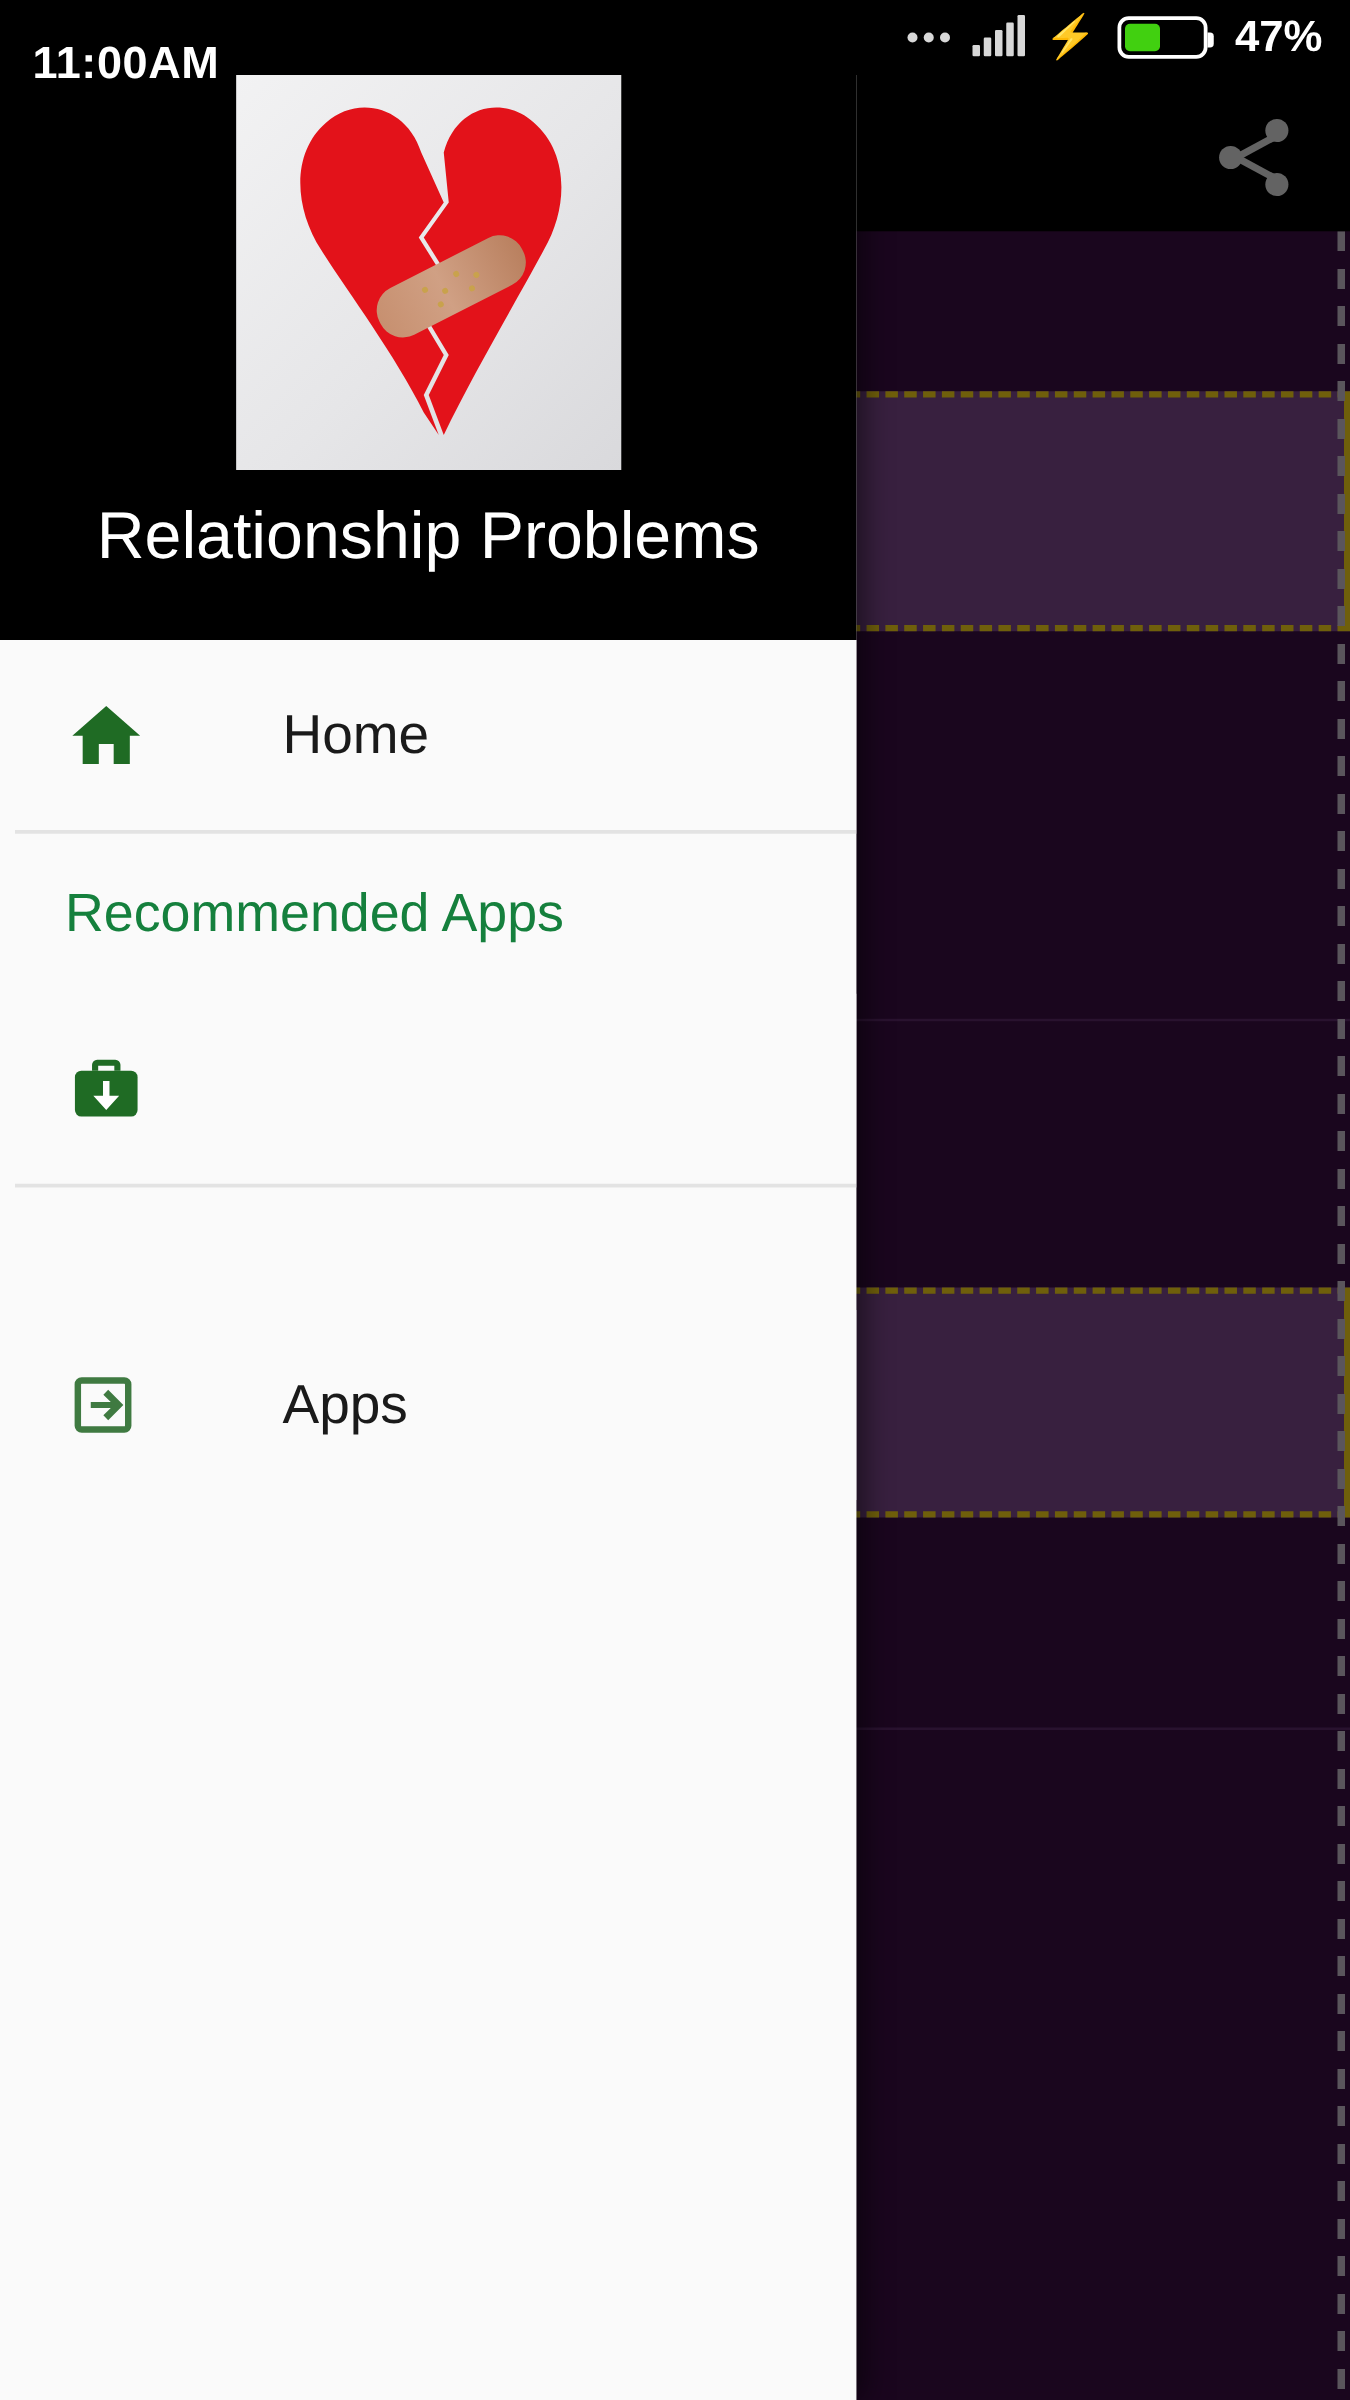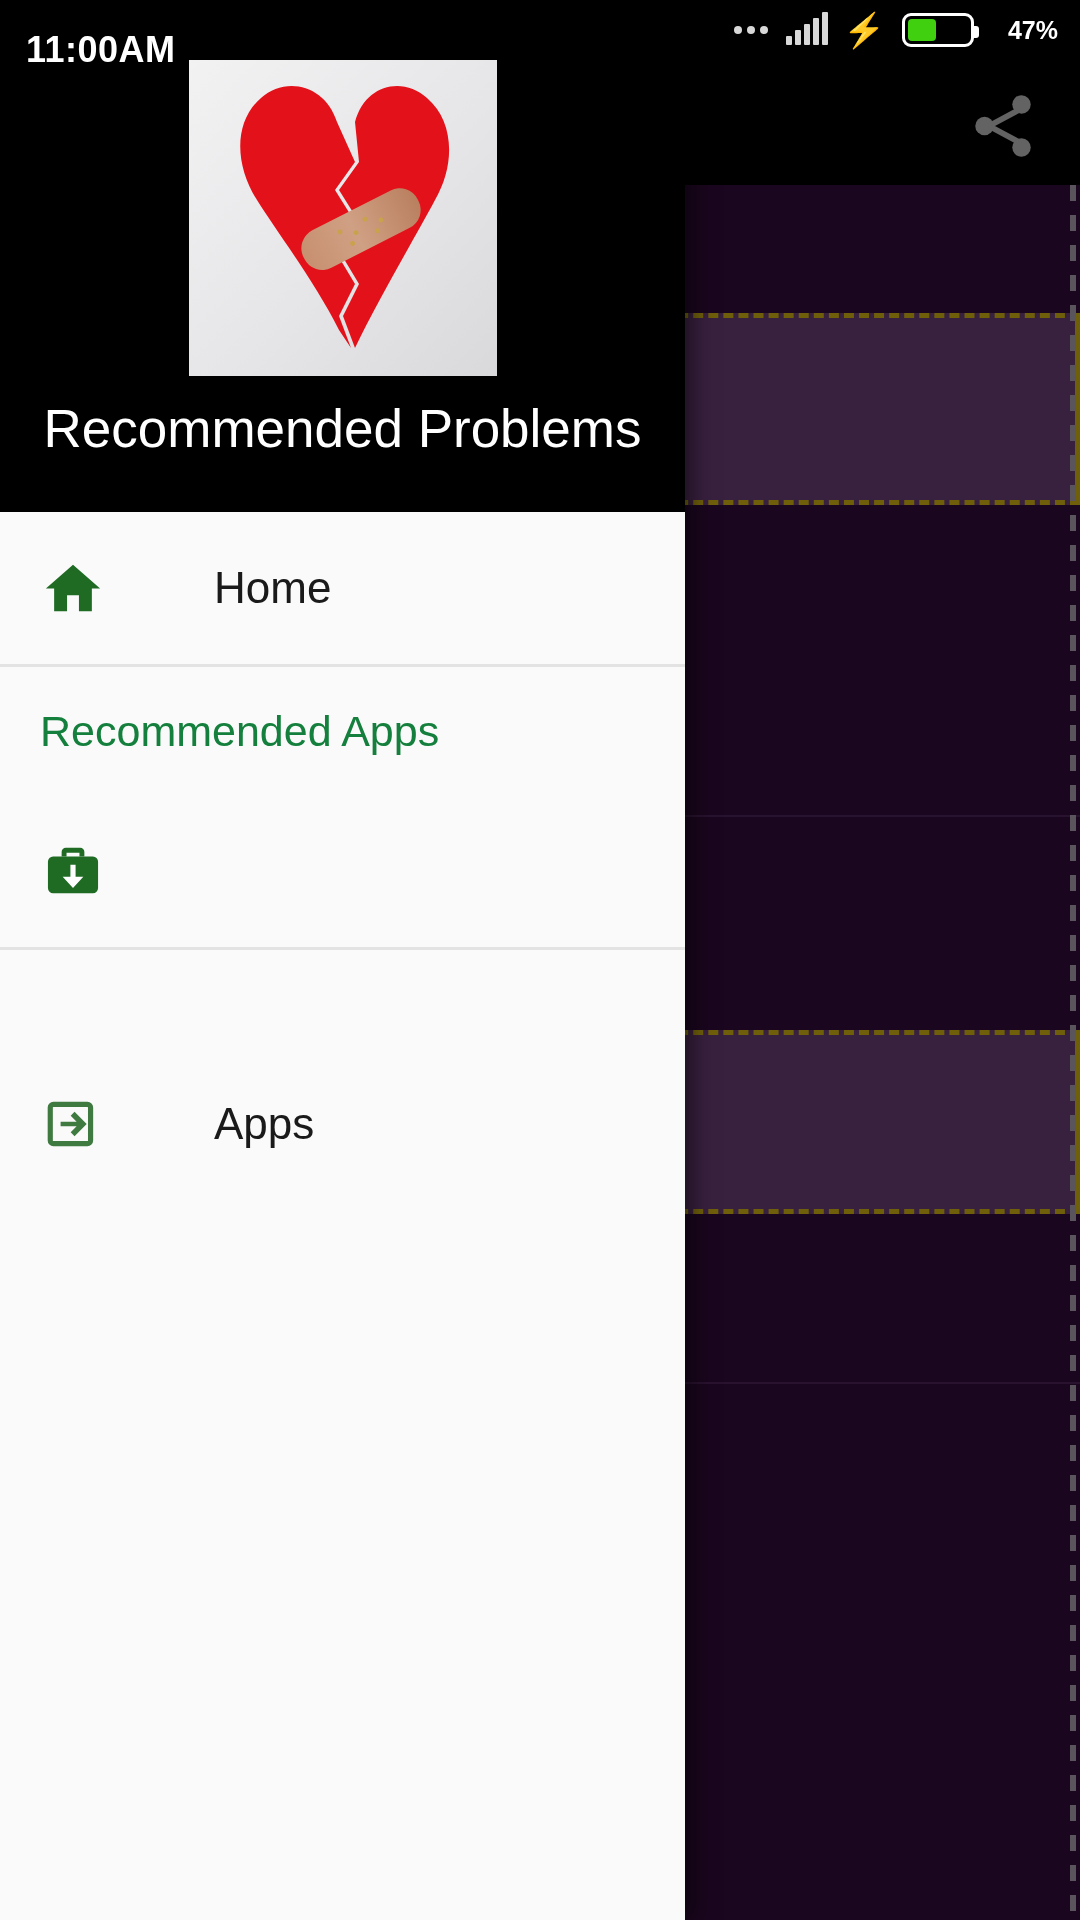--- a/index.html
+++ b/index.html
@@ -71,21 +71,21 @@
   }
   .drawer-logo{
     width:308px; height:318px; background:#e9e9ea; position:relative; overflow:hidden;
   }
   .drawer-logo svg{ width:100%; height:100%; display:block; }
   .drawer-title{
     color:#fff; font-size:53px; line-height:1; margin-top:26px;
     font-weight:400; white-space:nowrap;
   }
 
-  .drawer-body{ flex:1 1 auto; background:#fafafa; position:relative; }
+  .drawer-body{ flex:1 1 auto; background:#fafafa; position:relative;padding-left:12px; }
 
   .nav-item{
     height:152px; display:flex; align-items:center; padding-left:42px;
     background:#fafafa; cursor:pointer;
   }
   .nav-icon{ width:62px; height:62px; display:flex; align-items:center; justify-content:center; flex:0 0 62px; }
   .nav-icon svg{ width:100%; height:100%; display:block; }
   .nav-label{ font-size:44px; color:#1a1a1a; margin-left:110px; white-space:nowrap; }
 
   .divider{ height:3px; background:#e3e3e3; width:100%; }
@@ -117,21 +117,21 @@
   .sb-bolt{ color:#fff; font-size:34px; line-height:1; margin:0 2px; }
   .sb-batt{
     width:72px; height:34px; border:3px solid #fff; border-radius:9px;
     position:relative; display:flex; align-items:center; padding:3px;
   }
   .sb-batt::after{
     content:""; position:absolute; right:-8px; top:10px; width:5px; height:12px;
     background:#fff; border-radius:0 3px 3px 0;
   }
   .sb-batt-fill{ height:100%; background:#41d010; border-radius:4px; }
-  .sb-pct{ color:#fff; font-size:25px; font-weight:700; margin-left:20px; }
+  .sb-pct{ color:#fff; font-size:35px; font-weight:700; margin-left:8px; }
 </style>
 </head>
 <body>
 
 <div class="app-background">
 
   <div class="bg-scroll">
 
     <div class="bg-card" style="top:128px; height:192px;">
       <span class="bg-txt">है तो</span>
@@ -204,21 +204,21 @@
           <rect x="108" y="152" width="128" height="42" rx="20" fill="url(#bandg)"></rect>
           <circle cx="152" cy="166" r="2.4" fill="#c9a24c"></circle>
           <circle cx="166" cy="174" r="2.4" fill="#c9a24c"></circle>
           <circle cx="180" cy="166" r="2.4" fill="#c9a24c"></circle>
           <circle cx="194" cy="174" r="2.4" fill="#c9a24c"></circle>
           <circle cx="158" cy="182" r="2.4" fill="#c9a24c"></circle>
           <circle cx="186" cy="182" r="2.4" fill="#c9a24c"></circle>
         </g>
       </svg>
     </div>
-    <div class="drawer-title">Recommended Problems</div>
+    <div class="drawer-title">Relationship Problems</div>
   </div>
 
   <div class="drawer-body">
 
     <div class="nav-item">
       <span class="nav-icon">
         <svg viewBox="0 0 24 24">
             <path fill="#1f6b24" d="M12 3 L1.5 12.2 h3.2 V21 h5.0 v-6.2 h4.6 V21 h5.0 v-8.8 h3.2 Z"></path>
           </svg>
       </span>

